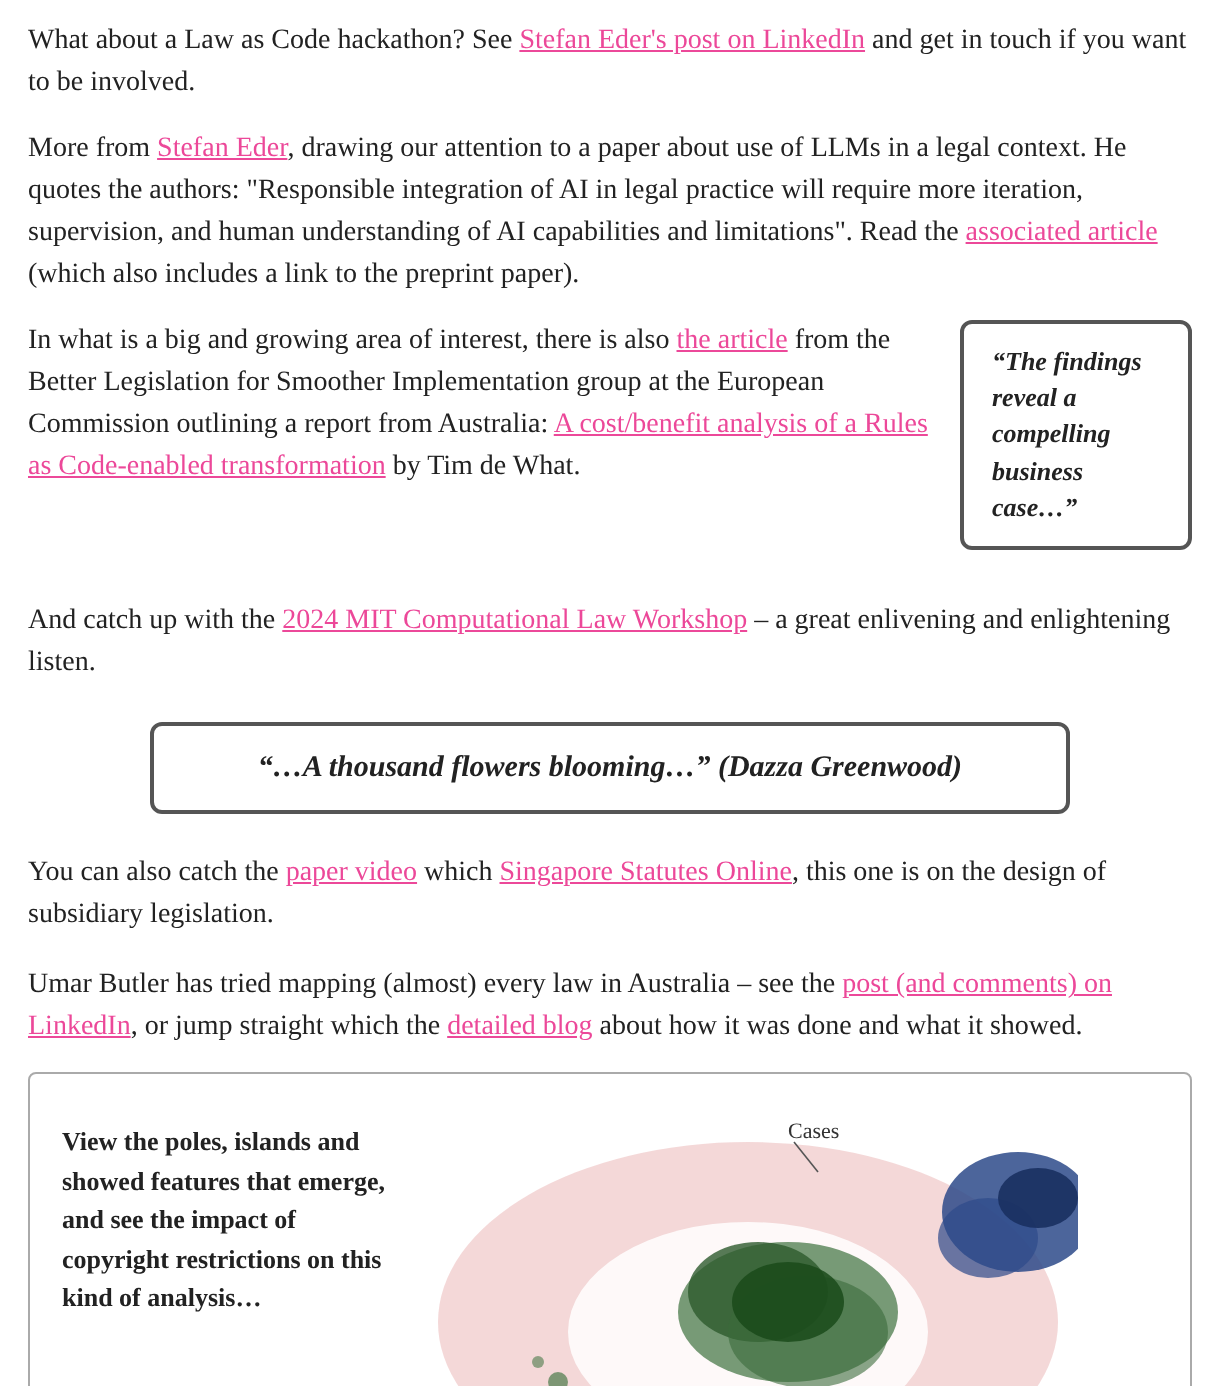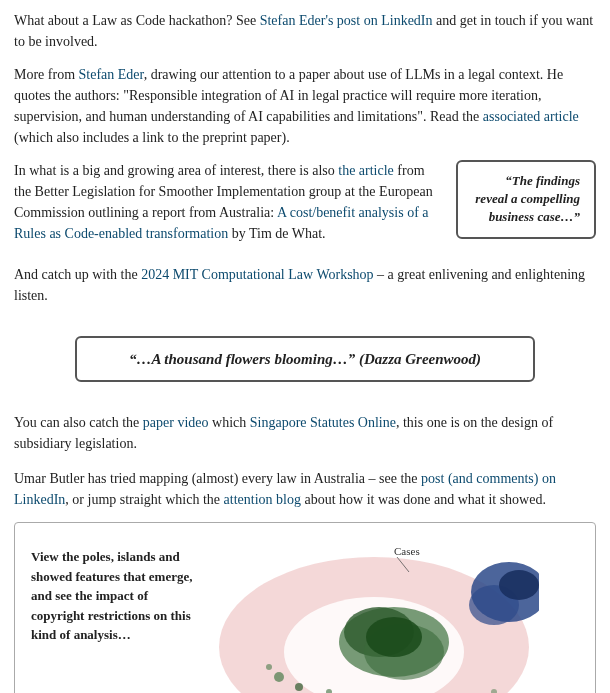--- a/index.html
+++ b/index.html
@@ -9,42 +9,43 @@
       line-height: 1.5;
       color: #222;
       background: #fff;
       width: 610px;
       padding: 10px 14px;
     }
     p {
       margin-bottom: 12px;
     }
     a {
-      color: #0c4a6e;
+      color: #ec4899;
+      text-decoration: underline;
       cursor: pointer;
     }
     .quote-box-right {
       float: right;
       border: 2px solid #555;
       border-radius: 6px;
       padding: 10px 14px;
-      width: 140px;
+      width: 116px;
       margin: 0 0 25px 14px;
       font-style: italic;
       font-weight: bold;
       font-size: 13px;
-      text-align: right;
+      text-align: left;
       line-height: 1.4;
     }
     .quote-box-center {
       display: block;
       border: 2px solid #555;
       border-radius: 6px;
       padding: 10px 20px;
-      margin: 30px auto;
+      margin: 19px auto;
       font-style: italic;
       font-weight: bold;
       font-size: 15px;
       text-align: center;
       max-width: 460px;
     }
     .clearfix::after {
       content: '';
       display: table;
       clear: both;
@@ -103,21 +104,21 @@
 
   <div>
     <span class="quote-box-center">“…A thousand flowers blooming…” (Dazza Greenwood)</span>
   </div>
 
   <p style="margin-top:10px;">
     <span>You can also catch the </span><a>paper video</a><span> which </span><a>Singapore Statutes Online</a><span>, this one is on the design of subsidiary legislation.</span>
   </p>
 
   <p style="margin-top:14px;">
-    <span>Umar Butler has tried mapping (almost) every law in Australia – see the </span><a>post (and comments) on LinkedIn</a><span>, or jump straight which the </span><a>attention blog</a><span> about how it was done and what it showed.</span>
+    <span>Umar Butler has tried mapping (almost) every law in Australia – see the </span><a>post (and comments) on LinkedIn</a><span>, or jump straight which the </span><a>detailed blog</a><span> about how it was done and what it showed.</span>
   </p>
 
   <div class="map-box">
     <div class="map-box-text">View the poles, islands and showed features that emerge, and see the impact of copyright restrictions on this kind of analysis…</div>
     <div class="map-visual">
       <svg viewBox="0 0 340 210" width="340" height="210">
 
         <ellipse cx="175" cy="110" rx="155" ry="90" fill="#f0c8c8" opacity="0.7"></ellipse>
 
         <ellipse cx="175" cy="115" rx="90" ry="55" fill="white" opacity="0.85"></ellipse>

